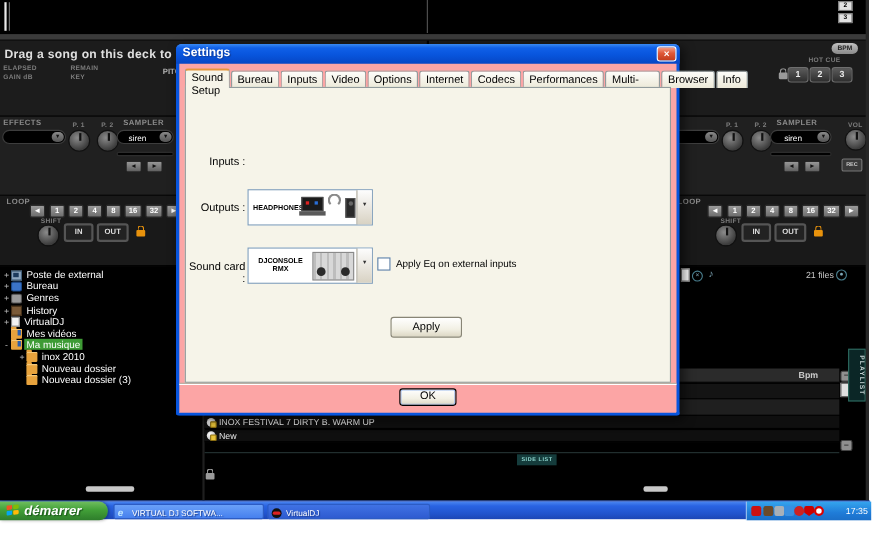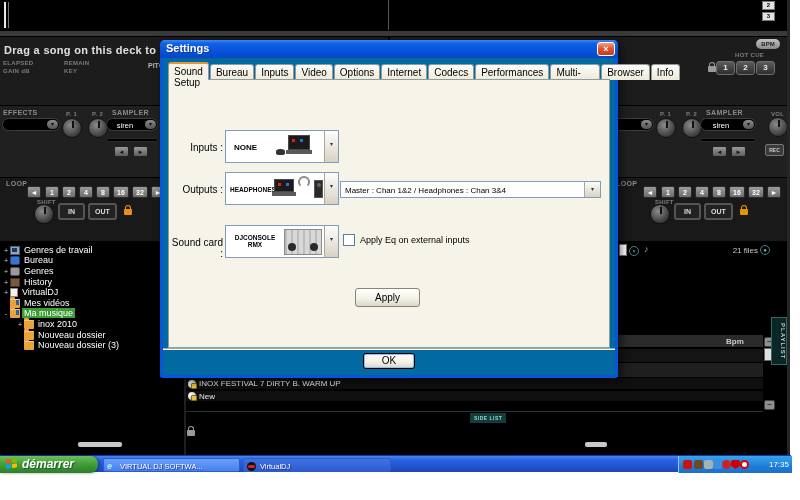--- a/index.html
+++ b/index.html
@@ -84,21 +84,21 @@
                color:#000; font-size:8px; line-height:8px; text-align:center; }
   .vthumb { position:absolute; width:11px; height:13px; background:#e0e0e0; border:1px solid #666; }
   .playlist-tab { position:absolute; left:771px; top:75px; width:16px; height:48px; background:#0b2626; border:1px solid #2e6a5f;
                   color:#c2cfcf; font-size:6px; font-weight:bold; writing-mode:vertical-rl; text-align:center; letter-spacing:1px; }
   .app-rborder { position:absolute; left:787px; top:0; width:3px; height:455px; background:#262626; }
   .search-sliver { position:absolute; left:619px; top:2px; width:8px; height:12px; background:#fff; border:1px solid #777; }
 
   
   .xp-window { position:absolute; left:160px; top:40px; width:458px; height:338px; z-index:50;
                border:3px solid #0855DD; border-top:none; border-radius:5px 5px 3px 3px;
-               background:#0369a1; box-shadow:3px 3px 10px rgba(0,0,0,.55); }
+               background:#fca5a5; box-shadow:3px 3px 10px rgba(0,0,0,.55); }
   .xp-titlebar { position:absolute; left:-3px; top:0; width:458px; height:18px; border-radius:5px 5px 0 0;
                  background:linear-gradient(180deg,#3a8af2 0%,#1060e8 20%,#0855dd 55%,#0646c4 100%); }
   .xp-title { position:absolute; left:6px; top:2px; color:#fff; font-size:11px; font-weight:bold; text-shadow:1px 1px 1px #103c9c; }
   .xp-close { position:absolute; right:3px; top:2px; width:18px; height:14px; border:1px solid #fff; border-radius:3px;
               background:linear-gradient(#f3a088,#df5838 45%,#c23c1c); color:#fff; font-size:9px; font-weight:bold; text-align:center; line-height:12px; }
   .xp-body { position:absolute; left:-3px; top:18px; width:452px; height:317px; margin-left:3px; }
   .tabs { position:absolute; left:5px; top:4px; display:flex; align-items:flex-end; }
   .tab { border:1px solid #919B9C; border-bottom:none; border-radius:3px 3px 0 0; background:linear-gradient(#fdfdfa,#ece9d8);
          font-size:10px; color:#000; padding:2px 5px 2px 5px; margin-right:1px; height:16px; }
   .tab.sel { background:#F6F4E9; height:18px; border-top:2px solid #E5953A; padding-top:2px; position:relative; z-index:2; }
@@ -264,21 +264,21 @@
       <div class="inout-btn" style="left:704px;top:25px;width:29px;">OUT</div>
       <div class="lock" style="left:740px;top:31px;"></div>
     </div>
 
     <div class="browser">
       <div class="tree-div"></div>
 
       <div class="tree-item" style="left:2px;top:3px;">
         <span class="tw">+</span>
         <span class="ic ic-computer"></span>
-        <span class="tl">Genres de travail</span>
+        <span class="tl">Poste de external</span>
       </div>
       <div class="tree-item" style="left:2px;top:13px;">
         <span class="tw">+</span>
         <span class="ic ic-desktop"></span>
         <span class="tl">Bureau</span>
       </div>
       <div class="tree-item" style="left:2px;top:24px;">
         <span class="tw">+</span>
         <span class="ic ic-genres"></span>
         <span class="tl">Genres</span>
@@ -370,40 +370,29 @@
         <div class="tab">Internet</div>
         <div class="tab">Codecs</div>
         <div class="tab">Performances</div>
         <div class="tab">Multi-Instance</div>
         <div class="tab">Browser</div>
         <div class="tab">Info</div>
       </div>
       <div class="tab-page"></div>
 
       <div class="fieldlabel" style="left:12px;top:84px;width:48px;">Inputs :</div>
-      <div class="combo" style="left:62px;top:72px;">
-        <span class="cname" style="left:8px;top:12px;font-size:8px;">NONE</span>
-        <span class="g-screen" style="left:62px;top:4px;width:22px;height:15px;"></span>
-        <span class="g-base" style="left:60px;top:19px;width:26px;height:4px;"></span>
-        <span class="g-mouse" style="left:50px;top:18px;width:9px;height:6px;"></span>
-        <span class="combo-arrow"></span>
-      </div>
 
       <div class="fieldlabel" style="left:12px;top:126px;width:48px;">Outputs :</div>
       <div class="combo" style="left:62px;top:114px;">
         <span class="cname" style="left:4px;top:13px;font-size:6.5px;">HEADPHONES</span>
         <span class="g-screen" style="left:48px;top:6px;width:20px;height:13px;"></span>
         <span class="g-base" style="left:46px;top:19px;width:24px;height:4px;"></span>
         <span class="g-head" style="left:72px;top:3px;"></span>
         <span class="g-spk" style="left:88px;top:7px;width:9px;height:18px;"></span>
         <span class="combo-arrow"></span>
-      </div>
-      <div class="master-select">
-        <span class="mtxt">Master : Chan 1&amp;2 / Headphones : Chan 3&amp;4</span>
-        <span class="combo-arrow" style="width:16px;"></span>
       </div>
 
       <div class="fieldlabel" style="left:7px;top:179px;width:53px;">Sound card :</div>
       <div class="combo" style="left:62px;top:167px;">
         <span class="cname" style="left:2px;top:8px;width:54px;font-size:6.5px;text-align:center;">
           <span>DJCONSOLE</span><br><span>RMX</span>
         </span>
         <span class="g-mixer" style="left:58px;top:3px;width:38px;height:26px;"></span>
         <span class="combo-arrow"></span>
       </div>

